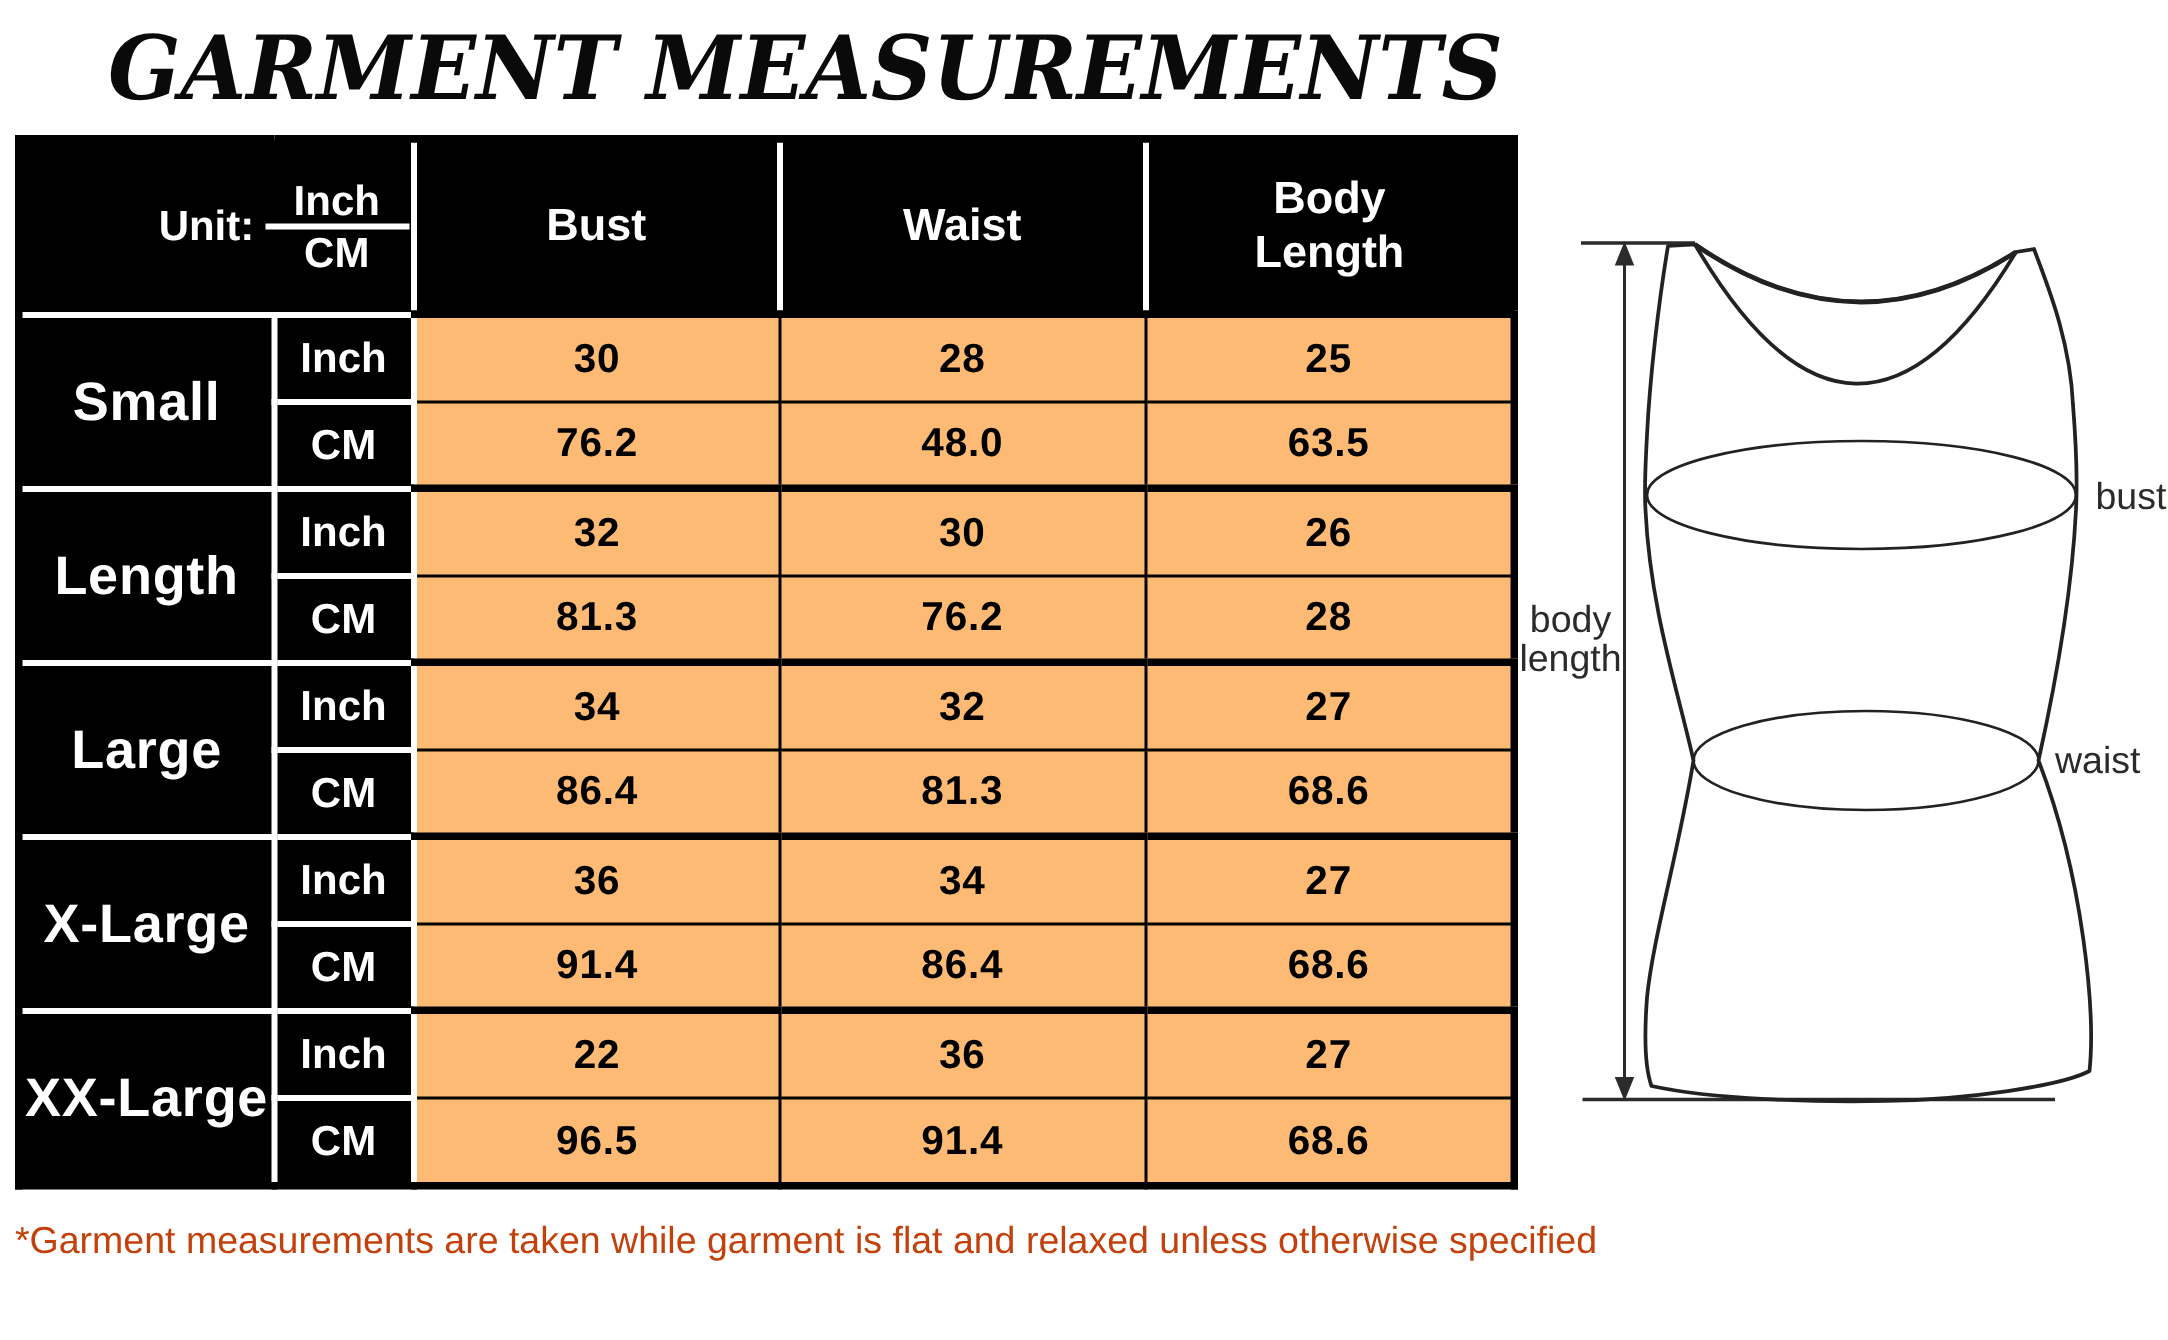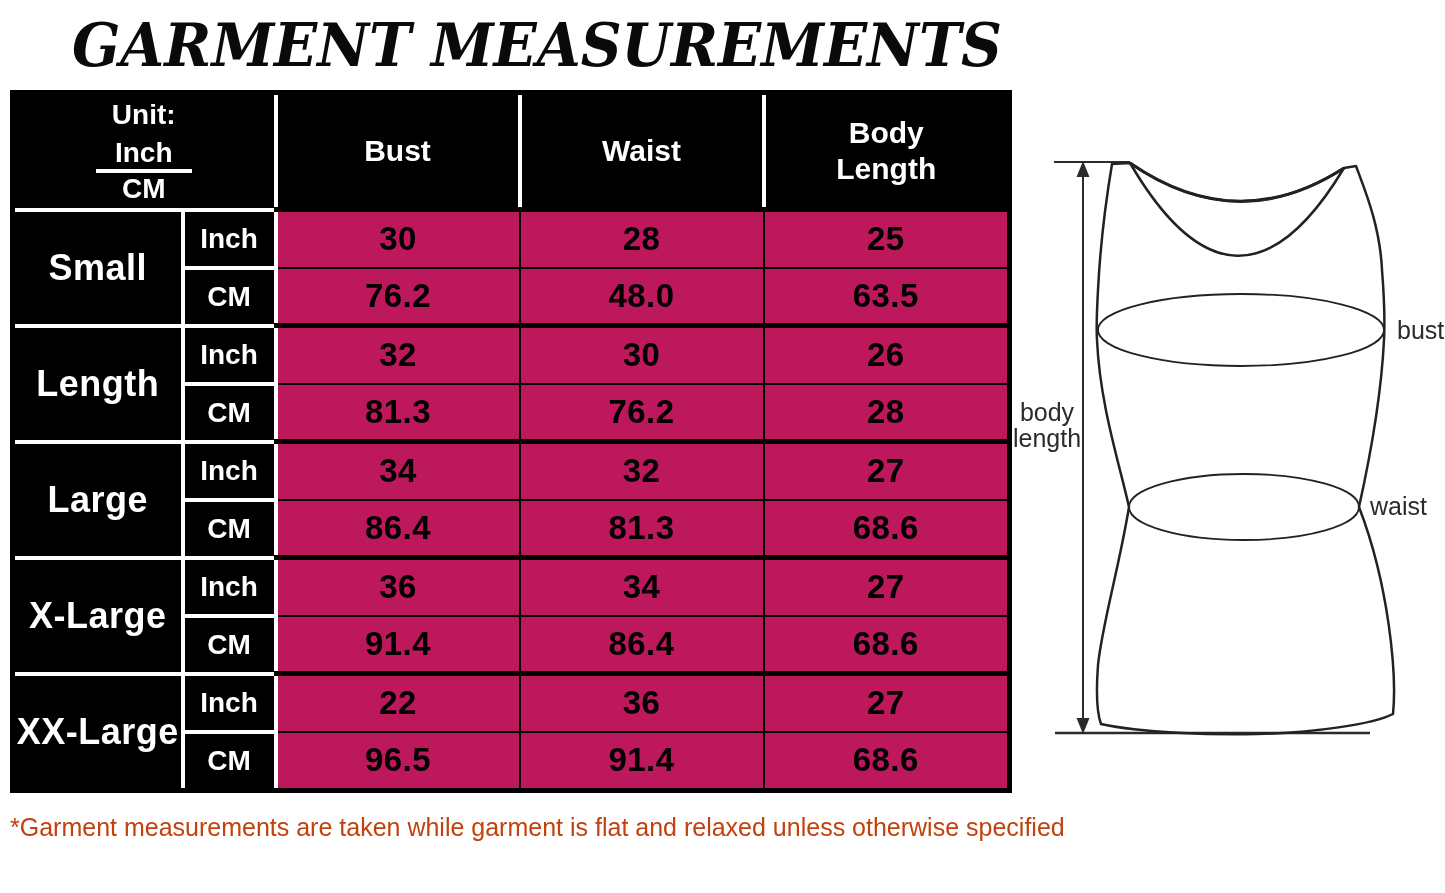--- a/index.html
+++ b/index.html
@@ -40,43 +40,42 @@
     vertical-align: middle;
     padding: 0;
   }
   td.blk {
     background: #000;
     color: #fff;
     border: 4px solid #fff;
     font-weight: bold;
   }
   td.val {
-    background: #be185d;
+    background: #fdba74;
     color: #000;
     border: 2px solid #000;
     font-weight: bold;
-    font-size: 33px;
+    font-size: 27px;
     letter-spacing: 0.5px;
   }
   tr.block-top td.val { border-top-width: 5px; }
   tr.hdr td { height: 112px; }
   tr.r td { height: 54px; }
 
   .col-h { font-size: 30px; line-height: 1.2; }
   .wrap-narrow { display: inline-block; max-width: 140px; }
   .size-name { font-size: 36px; letter-spacing: 0.5px; }
   .unit-tag { font-size: 28px; }
 
   .unit-inner {
     display: flex;
     align-items: center;
     justify-content: flex-end;
     gap: 7px;
     padding-right: 1px;
-    flex-direction: column;
   }
   .unit-word { font-size: 28px; font-weight: bold; }
   .frac { display: flex; flex-direction: column; align-items: center; width: 96px; }
   .frac .u { font-size: 28px; font-weight: bold; line-height: 1.05; }
   .frac-line { height: 4px; background: #fff; width: 100%; margin: 1px 0; }
 
   
   .footnote {
     position: absolute;
     left: 10px; top: 813px;

